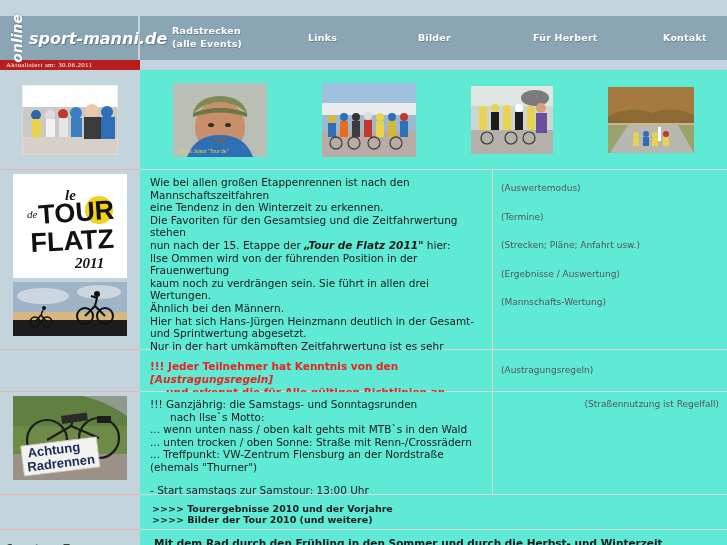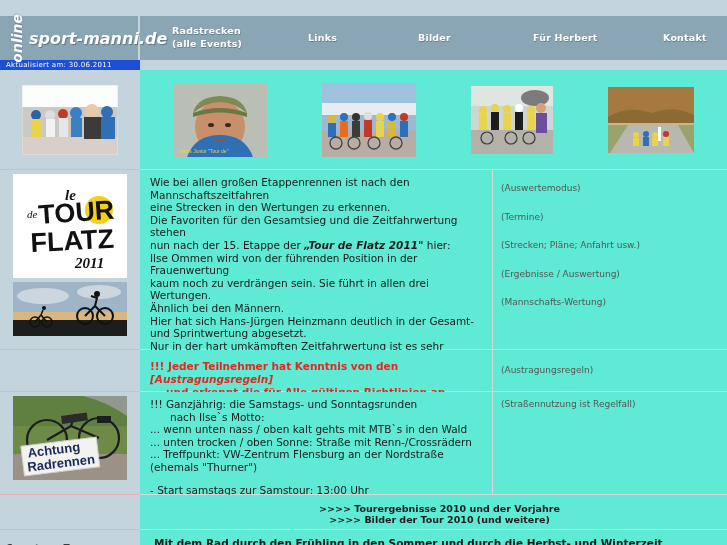--- a/index.html
+++ b/index.html
@@ -44,21 +44,21 @@
   .slot-2{width:110px;padding-left:18px;box-sizing:border-box;}
   .slot-3{width:115px;padding-left:18px;box-sizing:border-box;text-align:center;}
   .slot-4{width:130px;padding-left:18px;box-sizing:border-box;}
   .slot-5{width:115px;padding-left:18px;box-sizing:border-box;}
 
   
   .updated-row{display:flex;height:10px;background:#c3d4dd;}
   .updated{
     width:140px;min-width:140px;font-size:7px;color:#ffffff;
     padding-left:6px;box-sizing:border-box;line-height:10px;
-    letter-spacing:.3px;background:#1d4ed8;
+    letter-spacing:.3px;background:#b91c1c;font-family:Liberation Serif, serif;
   }
   .updated-fill{flex:1;background:#c3d4dd;}
 
   .row{display:flex;width:727px;}
   .cell-left{
     width:140px;min-width:140px;background:#c3d4dd;
     box-sizing:border-box;display:flex;align-items:center;justify-content:center;
     border-bottom:1px solid #e8b3b3;
   }
   .cell-main{
@@ -262,21 +262,21 @@
           <circle cx="34" cy="40" r="5" fill="none" stroke="#111" stroke-width="1.5"></circle>
           <path d="M22 40 L28 33 L34 40 M28 33 L30 28" stroke="#111" stroke-width="1.5" fill="none"></path>
           <circle cx="31" cy="26" r="2"></circle>
         </g>
       </svg>
     </div>
     <div class="cell-main">
       <div class="split">
         <div class="text">
           <div class="para">Wie bei allen großen Etappenrennen ist nach den Mannschaftszeitfahren</div>
-          <div class="para">eine Strecken in den Wertungen zu erkennen.</div>
+          <div class="para">eine Tendenz in den Winterzeit zu erkennen.</div>
           <div class="para">Die Favoriten für den Gesamtsieg und die Zeitfahrwertung stehen</div>
           <div class="para">
             <span>nun nach der 15. Etappe der </span><span class="hl">„Tour de Flatz 2011"</span><span> hier:</span>
           </div>
           <div class="para">Ilse Ommen wird von der führenden Position in der Frauenwertung</div>
           <div class="para">kaum noch zu verdrängen sein. Sie führt in allen drei Wertungen.</div>
           <div class="para">Ähnlich bei den Männern.</div>
           <div class="para">Hier hat sich Hans-Jürgen Heinzmann deutlich in der Gesamt-</div>
           <div class="para">und Sprintwertung abgesetzt.</div>
           <div class="para">Nur in der hart umkämpften Zeitfahrwertung ist es sehr spannend.</div>
@@ -343,28 +343,28 @@
         <div class="text">
           <div class="para">!!! Ganzjährig: die Samstags- und Sonntagsrunden</div>
           <div class="para" style="white-space:pre;">      nach Ilse`s Motto:</div>
           <div class="para">... wenn unten nass / oben kalt gehts mit MTB`s in den Wald</div>
           <div class="para">... unten trocken / oben Sonne: Straße mit Renn-/Crossrädern</div>
           <div class="para">... Treffpunkt: VW-Zentrum Flensburg an der Nordstraße (ehemals "Thurner")</div>
           <div class="gap"></div>
           <div class="para">- Start samstags zur Samstour: 13:00 Uhr</div>
           <div class="para">- Start sonntags zur Sonntour:  10:30 Uhr</div>
         </div>
-        <div class="links" style="padding-top:6px;">
+        <div class="links" style="padding-top:6px;text-align:right;">
           <div class="sidelink last">(Straßennutzung ist Regelfall)</div>
         </div>
       </div>
     </div>
   </div>
 
-  <div class="row" style="height:35px;text-align:center;">
+  <div class="row" style="height:35px;">
     <div class="cell-left"></div>
     <div class="cell-main">
       <div class="bottom-links">&gt;&gt;&gt;&gt;  Tourergebnisse 2010 und der Vorjahre</div>
       <div class="bottom-links" style="padding-top:0;margin-top:-10px;">&gt;&gt;&gt;&gt;  Bilder der Tour 2010 (und weitere)</div>
     </div>
   </div>
 
   <div class="row" style="height:35px;">
     <div class="cell-left" style="border-bottom:none;">
       <div class="samstag">Samstag - Touren &gt; &gt; &gt;</div>

